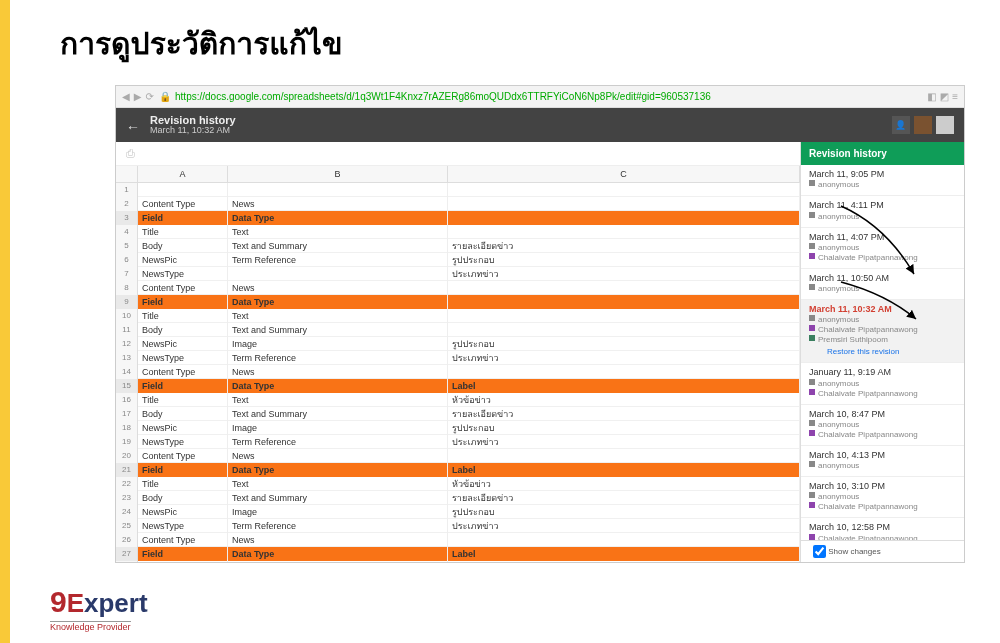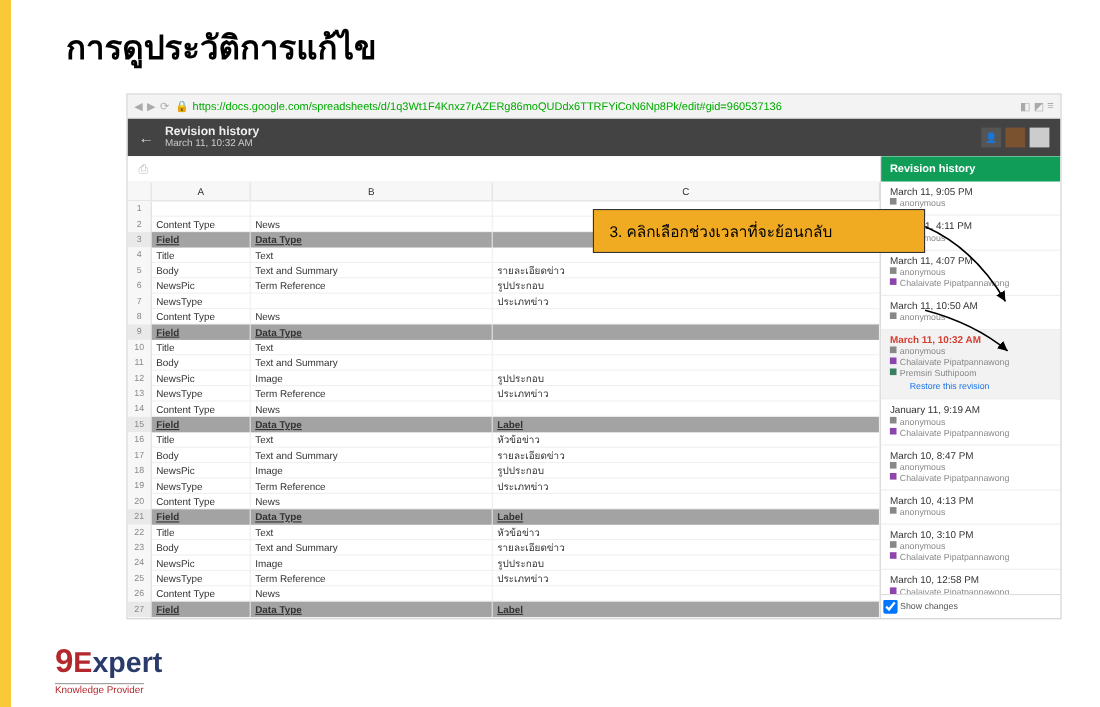--- a/index.html
+++ b/index.html
@@ -32,35 +32,35 @@
   .sheet { display: block; font-size: 9px; color: #333; }
   .col-headers { display: flex; border-bottom: 1px solid #ddd; background: #f7f7f7; }
   .rownum { width: 22px; min-width: 22px; border-right: 1px solid #ddd; text-align: center; color: #888; background: #f7f7f7; font-size: 8px; height: 14px; line-height: 14px; }
   .col-headers .rownum { height: 16px; }
   .col { border-right: 1px solid #eee; height: 14px; line-height: 14px; padding: 0 4px; overflow: hidden; white-space: nowrap; }
   .colA { width: 90px; }
   .colB { width: 220px; }
   .colC { flex: 1; }
   .col-headers .col { text-align: center; background: #f7f7f7; height: 16px; line-height: 16px; border-right: 1px solid #ddd; }
   .row { display: flex; border-bottom: 1px solid #f0f0f0; height: 14px; }
-  .row.hdr .col { background: #a3a3a3; font-weight: bold; text-decoration: underline; }
+  .row.hdr .col { background: #f97316; font-weight: bold; }
   .row.hdr .rownum { background: #e9e9e9; }
 
   
   .rev-sidebar { width: 164px; min-width: 164px; background: #fff; border-left: 1px solid #ddd; overflow: hidden; font-size: 9px; display: flex; flex-direction: column; }
   .rev-title { background: #0f9d58; color: #fff; padding: 6px 8px; font-size: 10px; font-weight: bold; }
   .rev-list { flex: 1; overflow: hidden; }
   .rev-item { padding: 4px 8px 5px 8px; border-bottom: 1px solid #eee; line-height: 1.25; }
   .rev-item .dt { font-size: 9px; color: #333; }
   .rev-item .user { font-size: 8px; color: #888; display: flex; align-items: flex-start; gap: 3px; }
   .rev-item .user .dot { width: 6px; height: 6px; display: inline-block; }
   .rev-item.selected { background: #f2f2f2; }
   .rev-item.selected .dt { color: #d23f31; font-weight: bold; }
   .rev-item .restore { color: #1a73e8; font-size: 8px; margin-top: 2px; margin-left: 18px; }
-  .rev-footer { border-top: 1px solid #ddd; padding: 4px 2px; color: #555; font-size: 8px; }
+  .rev-footer { border-top: 1px solid #ddd; padding: 4px 12px; color: #555; font-size: 8px; }
   .rev-footer input { vertical-align: middle; }
 
   
   .callout { position: absolute; background: #f0ab23; border: 1.5px solid #333; padding: 8px 14px; font-size: 14px; font-weight: 500; z-index: 50; }
   .arrow { position: absolute; z-index: 45; }
 
   
   .logo { position: absolute; bottom: 10px; left: 50px; font-size: 12px; }
   .logo .big9 { font-size: 30px; font-weight: bold; color: #b3282d; }
   .logo .expert { font-size: 26px; font-weight: bold; color: #2a3a6a; }
@@ -341,21 +341,20 @@
             <div class="dt">March 10, 12:58 PM</div>
             <div class="user"><span class="dot" style="background:#8e44ad"></span>Chalaivate Pipatpannawong</div>
           </div>
         </div>
       <div class="rev-footer">
         <label><input type="checkbox" checked="" style=""> <span>Show changes</span></label>
       </div>
     </div>
   </div>
 
-  <div class="callout" style="top:104px; left:423px; width:302px;">3. คลิกเลือกช่วงเวลาที่จะย้อนกลับ</div>
 
   <svg class="arrow" style="top:110px; left:720px;" width="90" height="90">
     <defs>
         <marker id="ah1" markerWidth="8" markerHeight="8" refX="6" refY="3" orient="auto">
           <path d="M0,0 L6,3 L0,6 Z" fill="#000"></path>
         </marker>
       </defs>
     <path d="M5,10 Q50,30 78,78" stroke="#000" stroke-width="1.5" fill="none" marker-end="url(#ah1)"></path>
   </svg>
   <svg class="arrow" style="top:188px; left:720px;" width="90" height="60">

